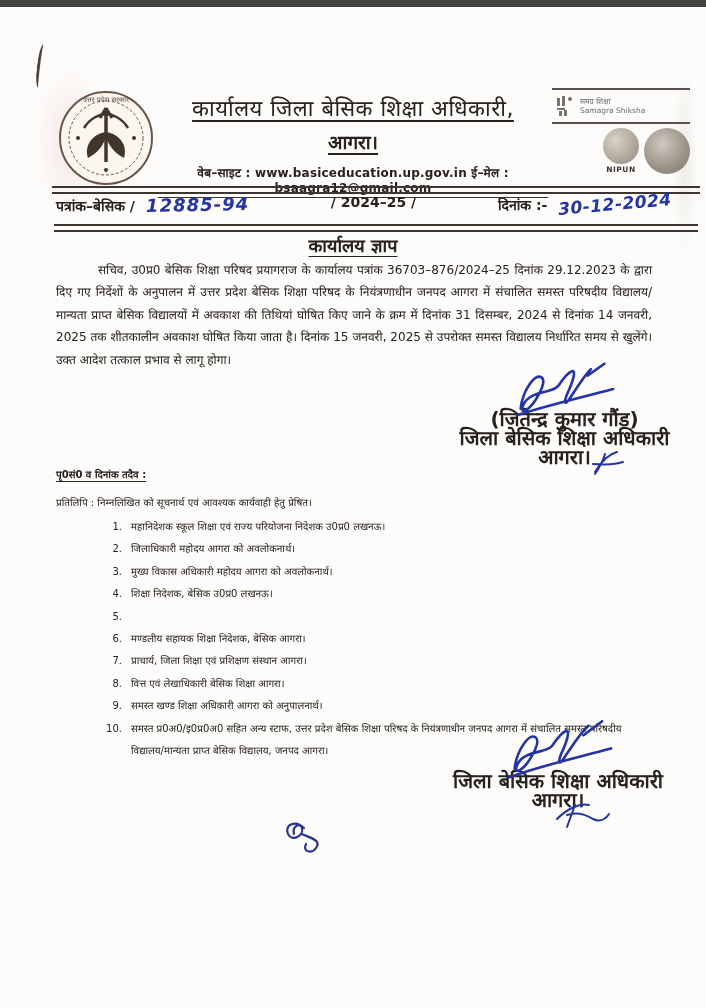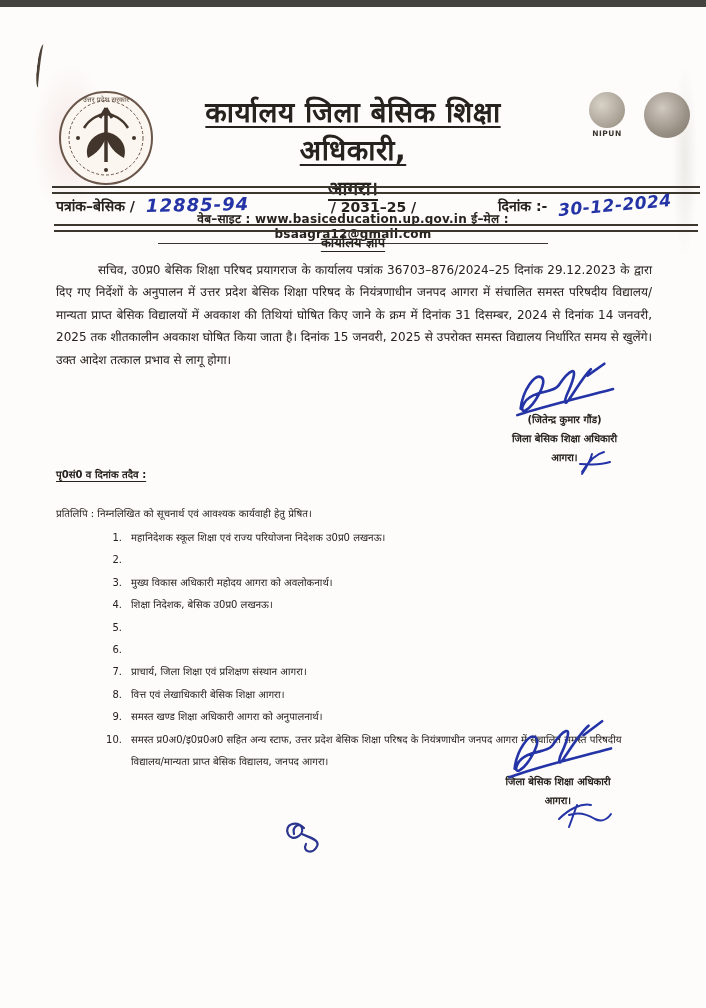--- a/index.html
+++ b/index.html
@@ -13,72 +13,72 @@
     color:#26221e;
   }
   .scan-bar{position:absolute;top:0;left:0;right:0;height:7px;background:#45433f;}
   .staple-mark{position:absolute;left:37px;top:44px;width:5px;height:44px;
     border-left:3px solid #4c4238;border-radius:60% 0 0 60%;transform:rotate(7deg);}
 
   
   .header{position:absolute;top:88px;left:54px;right:16px;display:flex;align-items:flex-start;}
   .emblem{width:104px;flex:0 0 104px;}
   .head-center{flex:1;text-align:center;padding-top:4px;}
-  .title1{font-size:28px;font-weight:bold;text-decoration:underline;text-underline-offset:4px;
+  .title1{font-size:22px;font-weight:normal;text-decoration:underline;text-underline-offset:4px;
     text-decoration-thickness:1.5px;letter-spacing:.5px;}
   .title2{font-size:19px;font-weight:bold;text-decoration:underline;text-underline-offset:4px;
     text-decoration-thickness:1.5px;margin-top:7px;}
   .webline{display:inline-block;font-size:12px;font-weight:bold;margin-top:9px;
     border-bottom:1.5px solid #3a352e;padding-bottom:2px;letter-spacing:.2px;}
   .head-right{flex:0 0 138px;margin-left:4px;}
   .samagra-box{border-top:2px solid #56524c;border-bottom:2px solid #56524c;
     padding:5px 3px;display:flex;align-items:center;gap:5px;}
   .samagra-text{font-size:7.5px;line-height:9px;color:#6b6a68;text-align:left;}
-  .stamps-row{display:flex;align-items:flex-end;gap:19px;margin-top:4px;justify-content:flex-end;}
+  .stamps-row{display:flex;align-items:flex-end;gap:5px;margin-top:4px;justify-content:flex-end;}
   .nipun-wrap{text-align:center;}
   .nipun-circle{width:36px;height:36px;border-radius:50%;
     background:radial-gradient(circle at 35% 35%, #d8d2c8, #a89f93 70%, #8d8478);}
   .nipun-cap{font-size:7.5px;font-weight:bold;color:#3a362f;letter-spacing:.5px;margin-top:1px;}
   .round-stamp{width:46px;height:46px;border-radius:50%;
     background:radial-gradient(circle at 40% 35%, #cfc9c0, #9a9186 60%, #7e766b);}
 
   
   .rule{position:absolute;left:52px;right:6px;height:4px;
     border-top:2px solid #3b362e;border-bottom:2px solid #3b362e;}
   .rule.r1{top:186px;}
   .rule.r2{top:224px;left:54px;right:8px;}
 
   
   .refrow{position:absolute;top:194px;left:56px;right:34px;display:flex;
-    align-items:flex-end;justify-content:space-between;font-size:14px;font-weight:bold;}
+    align-items:flex-start;justify-content:space-between;font-size:14px;font-weight:bold;}
   .hand{font-family:"DejaVu Sans","Liberation Sans",sans-serif;font-style:italic;
     color:#2433a6;font-weight:bold;}
   .ref-no .hand{font-size:18px;letter-spacing:1px;display:inline-block;transform:rotate(-1deg);margin-left:6px;}
   .ref-date .hand{font-size:17px;letter-spacing:.5px;display:inline-block;transform:rotate(-5deg);margin-left:6px;}
 
   .memo-title{position:absolute;top:233px;left:0;width:100%;text-align:center;
-    font-size:13px;font-weight:bold;text-decoration:underline;text-underline-offset:4px;}
+    font-size:18px;font-weight:bold;text-decoration:underline;text-underline-offset:4px;}
 
   
   .body-par{position:absolute;top:259px;left:56px;width:596px;
     font-size:12px;line-height:22.4px;text-align:justify;text-indent:42px;font-weight:500;}
 
   
-  .sigblock{position:absolute;text-align:center;font-size:10px;font-weight:600;line-height:19px;}
+  .sigblock{position:absolute;text-align:center;font-size:20px;font-weight:600;line-height:19px;}
   .sig1{top:366px;left:452px;width:225px;}
   .sig2{top:724px;left:438px;width:240px;}
   .sig-svg{display:block;margin:0 auto -6px auto;transform:rotate(-6deg);}
   .place-line{position:relative;display:inline-block;}
   .initial-svg{position:absolute;left:100%;top:2px;}
   .initial2-svg{position:absolute;left:45%;top:8px;}
 
   
   .endorse{position:absolute;top:464px;left:56px;width:600px;font-size:10px;line-height:22px;}
   .ps-line{font-weight:bold;text-decoration:underline;text-underline-offset:3px;}
-  .copy-line{margin-top:17px;}
+  .copy-line{margin-top:6px;}
   .rcp-list{margin:2px 0 0 0;padding:0;list-style:none;}
   .rcp-list li{display:flex;gap:9px;line-height:22.4px;padding-left:46px;}
   .rcp-no{flex:0 0 20px;text-align:right;}
   .rcp-text{flex:1;max-width:510px;}
 
   .scribble{position:absolute;top:818px;left:266px;}
 </style>
 </head>
 <body>
 
@@ -104,38 +104,52 @@
       </svg>
     </div>
 
     <div class="head-center">
       <div class="title1">कार्यालय जिला बेसिक शिक्षा अधिकारी,</div>
       <div class="title2">आगरा।</div>
       <div class="webline">वेब–साइट : www.basiceducation.up.gov.in  ई–मेल : bsaagra12@gmail.com</div>
     </div>
 
     <div class="head-right">
+      <div class="samagra-box">
+        <svg width="20" height="22" viewBox="0 0 20 22">
+          <rect x="2" y="3" width="3" height="8" fill="#77736d"></rect>
+          <rect x="7" y="1" width="3" height="10" fill="#77736d"></rect>
+          <rect x="2" y="13" width="8" height="2" fill="#77736d"></rect>
+          <rect x="4" y="16" width="3" height="5" fill="#77736d"></rect>
+          <rect x="9" y="15" width="3" height="6" fill="#77736d"></rect>
+          <circle cx="15" cy="4" r="2" fill="#77736d"></circle>
+        </svg>
+        <div class="samagra-text">
+          <div>समग्र शिक्षा</div>
+          <div>Samagra Shiksha</div>
+        </div>
+      </div>
       <div class="stamps-row">
         <div class="nipun-wrap">
           <div class="nipun-circle"></div>
           <div class="nipun-cap">NIPUN</div>
         </div>
         <div class="round-stamp"></div>
       </div>
     </div>
   </div>
 
   <div class="rule r1"></div>
 
   <div class="refrow">
     <span class="ref-no">
       <span>पत्रांक–बेसिक /</span>
       <span class="hand">12885-94</span>
     </span>
-    <span>/ 2031–25 /</span>
+    <span>/ 2024–25 /</span>
     <span class="ref-date">
       <span>दिनांक :-</span>
       <span class="hand">30-12-2024</span>
     </span>
   </div>
 
   <div class="rule r2"></div>
 
   <div class="memo-title">कार्यालय ज्ञाप</div>
 
@@ -158,34 +172,36 @@
   <div class="endorse">
     <div class="ps-line">पृ0सं0 व दिनांक तदैव :</div>
     <div class="copy-line">प्रतिलिपि : निम्नलिखित को सूचनार्थ एवं आवश्यक कार्यवाही हेतु प्रेषित।</div>
     <ol class="rcp-list">
       <li>
         <span class="rcp-no">1.</span>
         <span class="rcp-text">महानिदेशक स्कूल शिक्षा एवं राज्य परियोजना निदेशक उ0प्र0 लखनऊ।</span>
         </li>
       <li>
         <span class="rcp-no">2.</span>
+        <span class="rcp-text">जिलाधिकारी महोदय आगरा को अवलोकनार्थ।</span>
         </li>
       <li>
         <span class="rcp-no">3.</span>
         <span class="rcp-text">मुख्य विकास अधिकारी महोदय आगरा को अवलोकनार्थ।</span>
         </li>
       <li>
         <span class="rcp-no">4.</span>
         <span class="rcp-text">शिक्षा निदेशक, बेसिक उ0प्र0 लखनऊ।</span>
         </li>
       <li>
         <span class="rcp-no">5.</span>
         </li>
       <li>
         <span class="rcp-no">6.</span>
+        <span class="rcp-text">मण्डलीय सहायक शिक्षा निदेशक, बेसिक आगरा।</span>
         </li>
       <li>
         <span class="rcp-no">7.</span>
         <span class="rcp-text">प्राचार्य, जिला शिक्षा एवं प्रशिक्षण संस्थान आगरा।</span>
         </li>
       <li>
         <span class="rcp-no">8.</span>
         <span class="rcp-text">वित्त एवं लेखाधिकारी बेसिक शिक्षा आगरा।</span>
         </li>
       <li>

